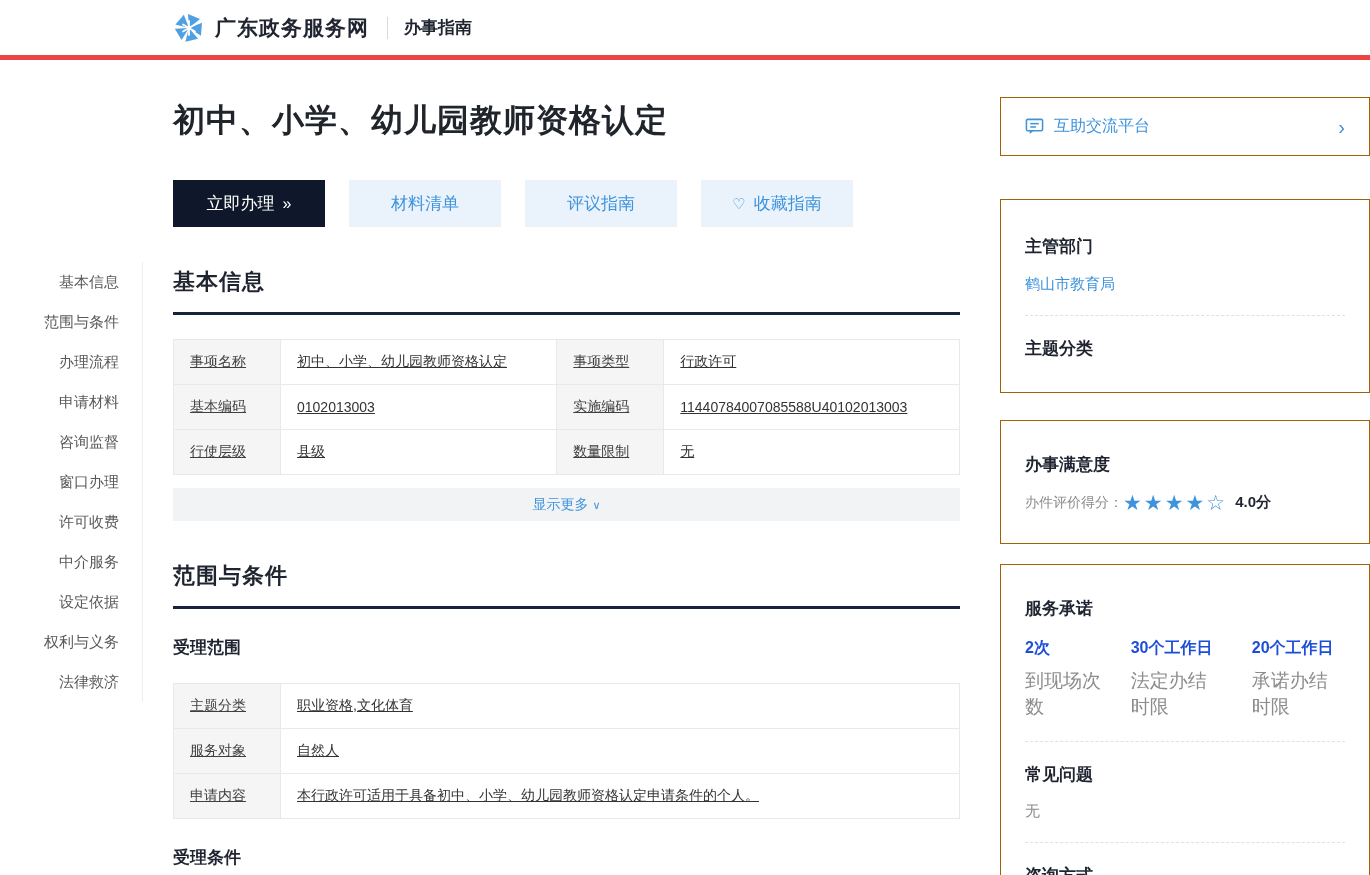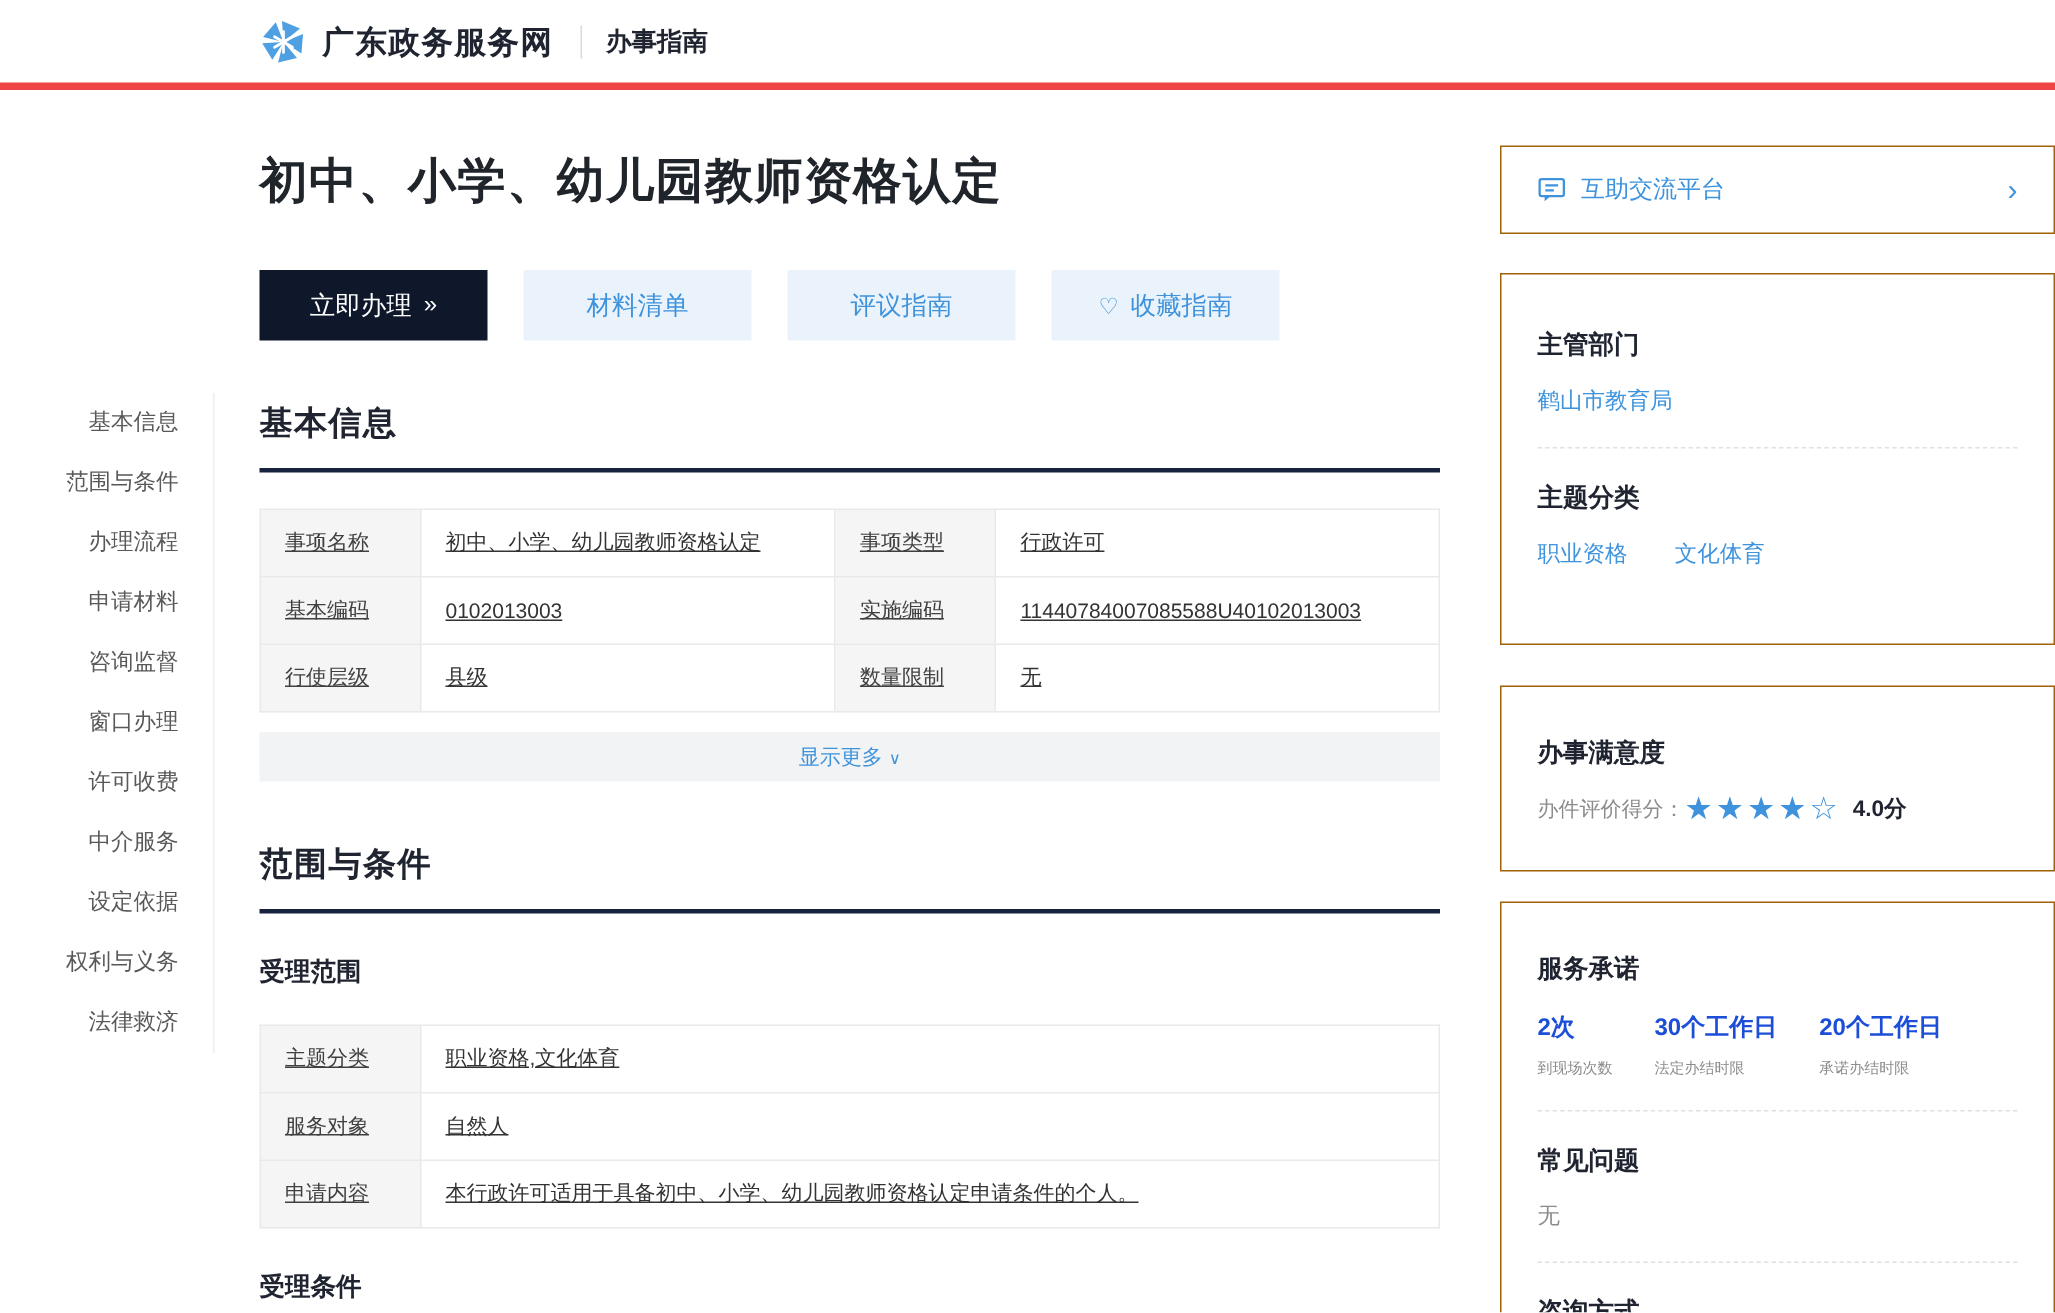--- a/index.html
+++ b/index.html
@@ -49,38 +49,38 @@
   h3.sub-heading { margin-top:27px; font-size:17px; font-weight:bold; color:#1f2430; }
 
   
   #right-col { position:absolute; top:97px; left:1000px; width:370px; }
   .card { background:#fff; border:1px solid #a16207; }
   .card-platform { height:59px; display:flex; align-items:center; padding:0 24px; cursor:pointer; }
   .card-platform .chat-icon { width:19px; height:19px; margin-right:10px; flex:0 0 auto; }
   .card-platform .plat-label { font-size:16px; color:#3e93dc; flex:1 1 auto; }
   .card-platform .chev-right { color:#3e93dc; font-size:20px; line-height:1; }
 
-  .card-dept { margin-top:26px; padding:35px 24px 50px; }
+  .card-dept { margin-top:43px; padding:35px 24px 32px; }
   .rc-heading { font-size:17px; font-weight:bold; color:#1f2430; }
   .rc-link { display:inline-block; margin-top:17px; font-size:15px; color:#3e93dc; cursor:pointer; }
   .dashed-div { border-top:1px dashed #e0e0e0; margin:21px 0; }
   .topic-links .rc-link { margin-right:27px; }
 
   .card-satisfy { margin-top:27px; padding:32px 24px 30px; }
   .rating-row { margin-top:16px; display:flex; align-items:center; }
   .rating-label { font-size:14px; color:#8c8c8c; }
   .stars { font-size:21px; color:#3e93dc; letter-spacing:2px; line-height:1; margin-right:8px; }
   .score { font-size:15px; font-weight:bold; color:#1f2430; }
 
   .card-promise { margin-top:20px; padding:32px 24px 40px; }
   .stats-row { margin-top:18px; display:flex; }
   .stat { margin-right:28px; }
   .stat:last-child { margin-right:0; }
   .stat-value { font-size:16px; font-weight:bold; color:#1d4ed8; }
-  .stat-label { margin-top:9px; font-size:10px; color:#8c8c8c; }
+  .stat-label { margin-top:9px; font-size:19px; color:#8c8c8c; }
   .rc-value { margin-top:16px; font-size:15px; color:#8c8c8c; }
 </style>
 </head>
 <body>
 
 <div id="page">
 
   <div id="header">
     <svg class="logo-icon" viewBox="0 0 32 32">
       <g fill="#4fa0e2">
@@ -203,24 +203,20 @@
       </svg>
       <span class="plat-label">互助交流平台</span>
       <span class="chev-right">›</span>
     </div>
 
     <div class="card card-dept">
       <div class="rc-heading">主管部门</div>
       <span class="rc-link">鹤山市教育局</span>
       <div class="dashed-div"></div>
       <div class="rc-heading">主题分类</div>
-      <div class="topic-links">
-        <span class="rc-link">职业资格</span>
-        <span class="rc-link">文化体育</span>
-      </div>
     </div>
 
     <div class="card card-satisfy">
       <div class="rc-heading">办事满意度</div>
       <div class="rating-row">
         <span class="rating-label">办件评价得分：</span>
         <span class="stars">★★★★☆</span>
         <span class="score">4.0分</span>
       </div>
     </div>

